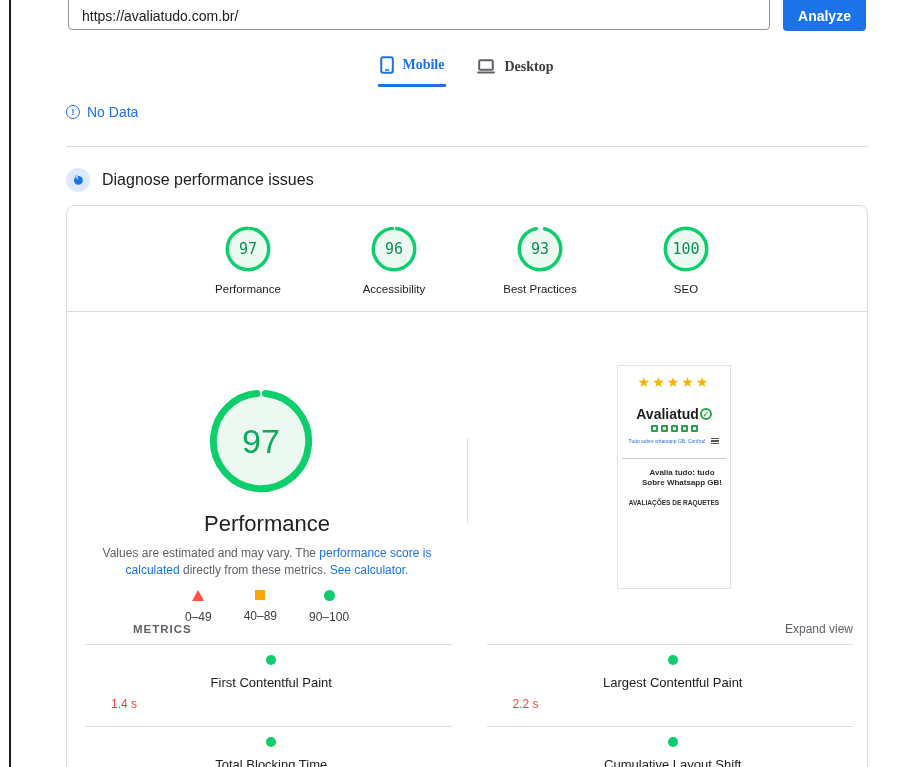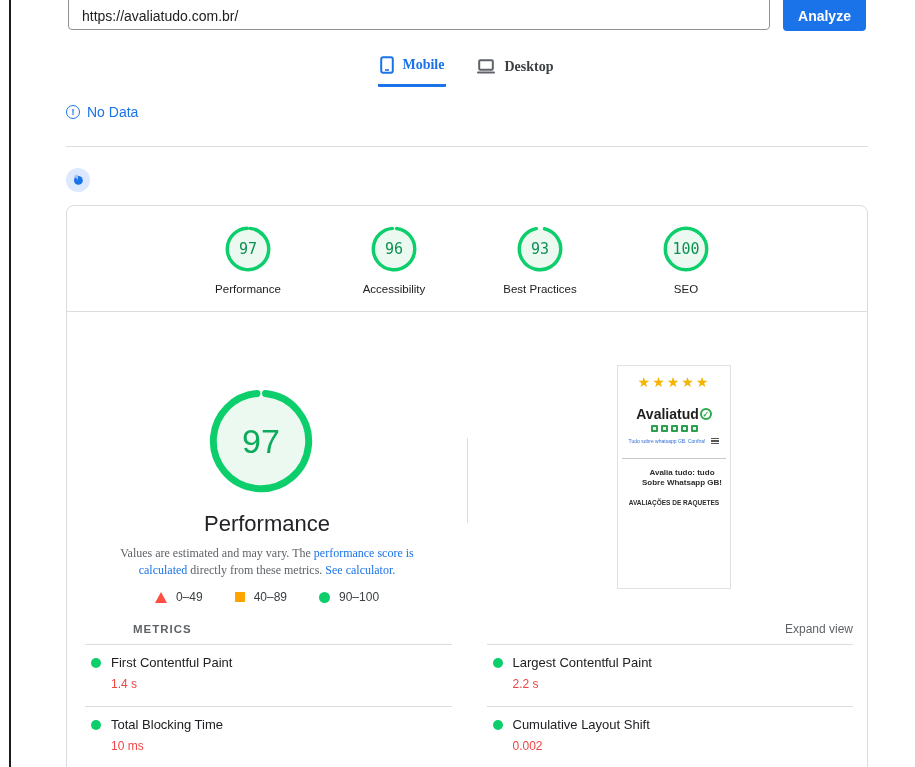--- a/index.html
+++ b/index.html
@@ -55,25 +55,25 @@
   .gauge-wrap.big .gauge-num { font-family:"Liberation Sans", sans-serif; font-size:34px; color:#0cab5c; }
   .cat-label { margin-top:11px; font-size:11.5px; color:#202124; }
 
   .scores-divider { position:absolute; top:105px; left:0; width:100%; height:1px; background:#dadce0; }
 
   
   .big-gauge { position:absolute; left:142px; top:183px; }
   .perf-title { position:absolute; top:305px; left:0; width:400px; text-align:center;
                 font-size:22px; color:#202124; }
   .disclaimer { position:absolute; top:339px; left:30px; width:340px; text-align:center;
-                font-size:12px; line-height:17px; color:#5f6368;font-family:Liberation Serif, serif; }
+                font-size:12px; line-height:17px; color:#5f6368; }
   .disclaimer a { color:#1a73e8; text-decoration:none; cursor:pointer; }
   .legend { position:absolute; top:384px; left:0; width:400px; display:flex;
             justify-content:center; gap:32px; font-size:12px; color:#3c4043; }
-  .legend-item { display:flex; align-items:center; gap:9px; }
+  .legend-item { display:flex; align-items:center; gap:9px;flex-direction:column; }
   .lg-triangle { width:0; height:0; border-left:6px solid transparent; border-right:6px solid transparent;
                  border-bottom:11px solid #ff4e42; }
   .lg-square { width:10px; height:10px; background:#ffa400; }
   .lg-circle { width:11px; height:11px; border-radius:50%; background:#0cce6b; }
 
   .v-divider { position:absolute; left:400px; top:232px; width:1px; height:85px; background:#dadce0; }
 
   
   .thumb { position:absolute; left:550px; top:159px; width:114px; height:224px;
            border:1px solid #dfe1e5; background:#fff; overflow:hidden; text-align:center; }
@@ -96,21 +96,21 @@
   .thumb-sub { margin-top:11px; font-size:6.5px; font-weight:700; color:#2d2d2d; }
 
   
   .metrics-head { position:absolute; top:416px; left:18px; width:768px; display:flex;
                   justify-content:space-between; align-items:center;padding-left:48px; }
   .metrics-title { font-size:11.5px; font-weight:700; letter-spacing:1px; color:#5f6368; }
   .expand-view { font-size:12px; color:#5f6368; cursor:pointer; }
   .metrics-grid { position:absolute; top:438px; left:18px; width:768px;
                   display:grid; grid-template-columns:1fr 1fr; column-gap:35px; }
   .metric { border-top:1px solid #dadce0; padding:10px 0 15px 6px; }
-  .metric-name { display:flex; align-items:center; gap:10px; font-size:13px; color:#202124; }
+  .metric-name { display:flex; align-items:center; gap:10px; font-size:13px; color:#202124;flex-direction:column; }
   .metric-dot { width:10px; height:10px; border-radius:50%; background:#0cce6b; flex:none; }
   .metric-value { margin:7px 0 0 20px; font-size:12px; color:#ef4444; }
 </style>
 </head>
 <body>
 
 <div class="page">
 
   <div class="win-edge"></div>
 
@@ -148,20 +148,21 @@
   <div class="divider1"></div>
 
   <div class="sect-row" style="top:168px;">
     <div class="row-left">
       <span class="sect-icon">
         <svg width="12" height="12" viewBox="0 0 12 12">
             <circle cx="6.4" cy="6.4" r="4.4" fill="#1a73e8"></circle>
             <path d="M2 2 A 6 6 0 0 1 6 0.5 L 6 6 Z" fill="#9ec3fb"></path>
           </svg>
       </span>
+      <span class="sect-title">Diagnose performance issues</span>
     </div>
   </div>
 
   <div class="card">
 
     <div class="gauges-row">
       <div class="cat">
         <div class="gauge-wrap">
           <svg viewBox="0 0 120 120">
               <circle cx="60" cy="60" r="52" fill="#ecf9f1"></circle>

